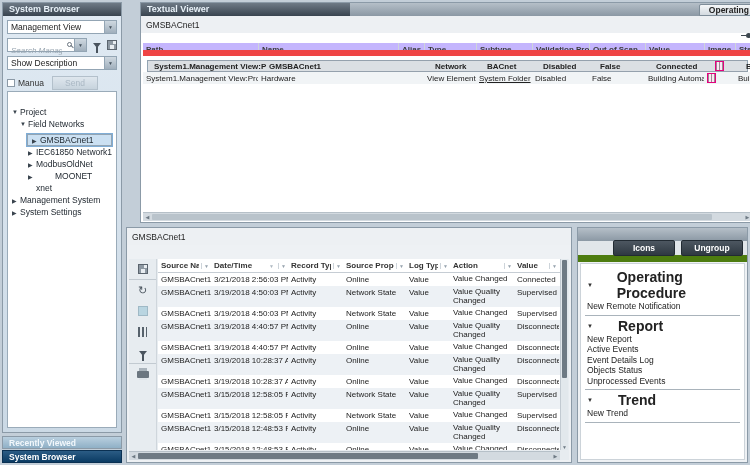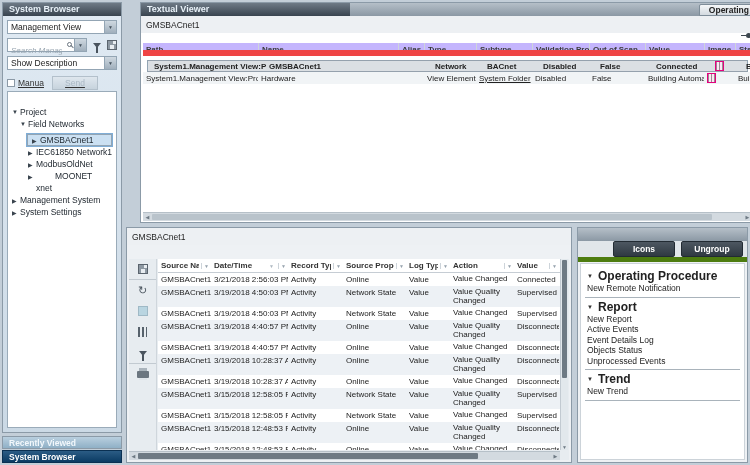--- a/index.html
+++ b/index.html
@@ -20,21 +20,21 @@
   .sbox{position:relative;flex:1;height:14px;border:1px solid #93a5b4;background:#fff;}
   .sbox input{width:100%;height:100%;border:none;outline:none;font-size:8px;padding:0 24px 0 3px;font-family:"Liberation Sans",sans-serif;color:#333;background:transparent;}
   .sbox input::placeholder{font-style:italic;color:#9aa7b2;}
   .mag{position:absolute;right:14px;top:3px;width:5px;height:5px;border:1px solid #6b7680;border-radius:50%;}
   .mag::after{content:"";position:absolute;width:4px;height:1px;background:#6b7680;transform:rotate(45deg);right:-3px;bottom:-1px;}
   .funnel{width:0;height:0;border-left:4px solid transparent;border-right:4px solid transparent;border-top:5px solid #4a545e;position:relative;margin:0 3px 0 6px;}
   .funnel::after{content:"";position:absolute;left:-1px;top:-1px;width:2px;height:6px;background:#4a545e;}
   .flp{width:10px;height:10px;background:#8d98a2;border:1px solid #5a646e;position:relative;margin-left:3px;}
   .flp::after{content:"";position:absolute;left:2px;bottom:0;width:4px;height:4px;background:#e8edf1;}
   .flp::before{content:"";position:absolute;right:0;top:0;width:3px;height:3px;background:#e8edf1;}
-  .mrow{display:flex;align-items:center;margin:6px 4px 0 4px;font-size:8.5px;color:#333;text-decoration:underline;}
+  .mrow{display:flex;align-items:center;margin:6px 4px 0 4px;font-size:8.5px;color:#333;}
   .cb{width:8px;height:8px;border:1px solid #8b99a6;background:#fff;margin-right:3px;}
   .sendbtn{margin-left:8px;width:46px;height:14px;background:linear-gradient(#dfe7ee,#c7d3dd);border:1px solid #b3c0cb;color:#aab8c4;font-size:8.5px;text-align:center;line-height:13px;}
   .tree{position:absolute;left:4px;right:4px;top:88px;bottom:4px;background:#fff;border:1px solid #9aabb9;padding-top:14px;overflow:hidden;}
   .ti{height:12px;display:flex;align-items:center;}
   .ti .ar{width:9px;font-size:6px;color:#3a444e;flex:0 0 9px;text-align:left;padding-left:1px;}
   .ti .tl{font-size:8.5px;color:#1c242c;white-space:nowrap;padding-right:4px;}
   .ti.sel{background:#cbe0f2;outline:1px solid #7fadd6;}
   .bar{position:absolute;left:2px;width:120px;height:13px;font-size:8.5px;font-weight:bold;padding:1px 6px 0 6px;line-height:11px;}
   .bar.recent{top:436px;background:linear-gradient(#b9cfdf,#8fb0c6);color:#f2f8fc;border:1px solid #8b9aa7;}
   .bar.sysb{top:450px;background:linear-gradient(#2b5c85,#0b3b63);color:#fff;border:1px solid #0a3052;}
@@ -92,26 +92,26 @@
   .lr .c{padding:2px 3px;white-space:nowrap;}
   .lr .c.wrap{white-space:normal;line-height:8.5px;}
   .logp .vs{right:1px;top:0;bottom:10px;}
   .vthumb{position:absolute;left:1px;right:1px;top:1px;height:62%;background:#6e7a84;border-radius:1px;}
   .vda{position:absolute;bottom:0;left:0;right:0;font-size:5px;color:#6e7a84;text-align:center;}
   .logp .hs{left:0;right:9px;bottom:0;}
   .logp .hthumb{flex:0 0 340px;background:#6e7a84;}
 
   
   .relp{left:577px;top:227px;width:171px;height:236px;}
-  .relbar{height:21px;background:#e1e6ea;border-bottom:5px solid #4d7c0f;display:flex;justify-content:flex-end;align-items:center;gap:6px;padding:0 4px;}
+  .relbar{height:21px;background:#e1e6ea;border-bottom:7px solid #4d7c0f;display:flex;justify-content:flex-end;align-items:center;gap:6px;padding:0 4px;}
   .dbtn{background:linear-gradient(#4d5761,#2f3942);color:#fff;font-size:8.5px;font-weight:bold;padding:2px 0;width:62px;text-align:center;border:1px solid #222b33;border-radius:2px;}
   .relbody{position:absolute;left:2px;right:2px;top:35px;bottom:2px;background:#fff;border:1px solid #ccd3d9;padding:3px 4px;overflow:hidden;}
   .rg{display:flex;align-items:center;margin-top:2px;}
   .ga{font-size:6px;color:#333;width:13px;padding-left:2px;}
-  .gl{font-weight:bold;font-size:12px;color:#222;}
+  .gl{font-weight:bold;font-size:14px;color:#222;margin-left:20px;}
   .ritem{font-size:8.5px;color:#222;padding:0 0 0 2px;line-height:10.5px;white-space:nowrap;overflow:hidden;}
   .rsep{border-bottom:1px solid #a9b3bb;margin:3px 0 2px 0;}
 </style>
 </head>
 <body>
 
 <div class="panel sidebar">
   <div class="phead">
     <div class="dark" style="flex:1">System Browser</div>
   </div>

